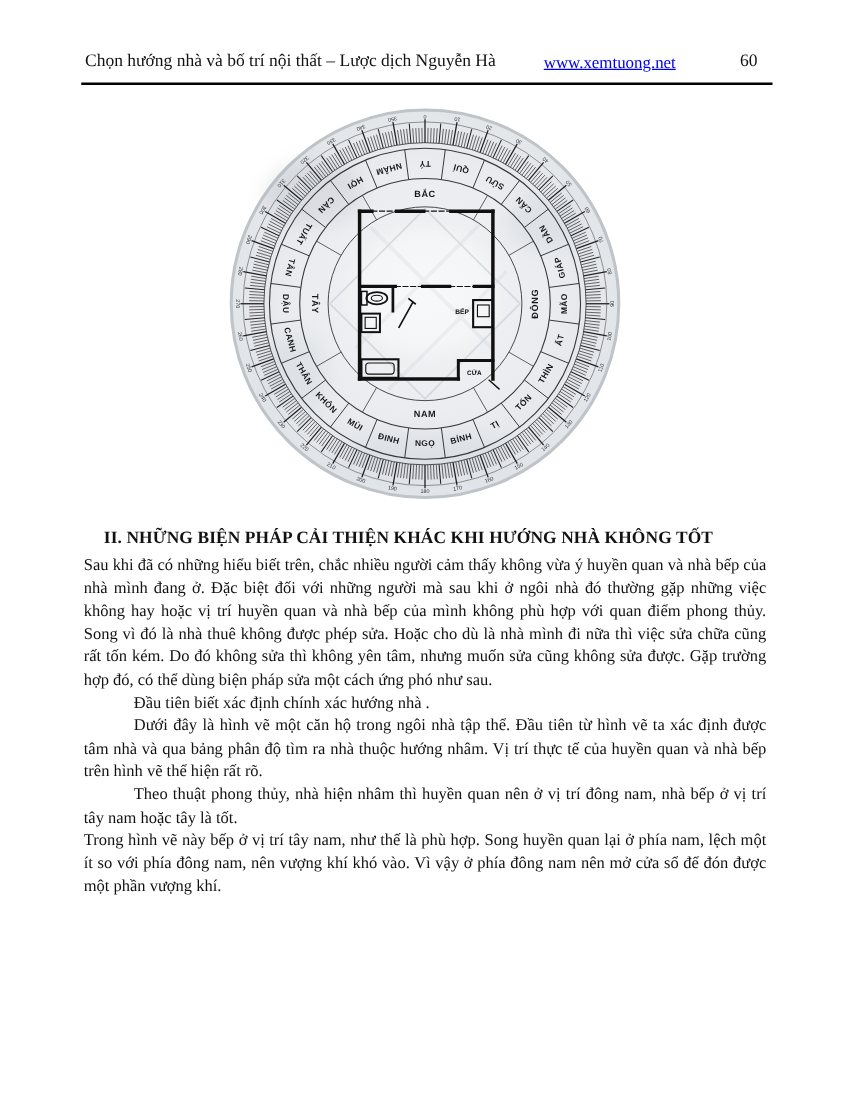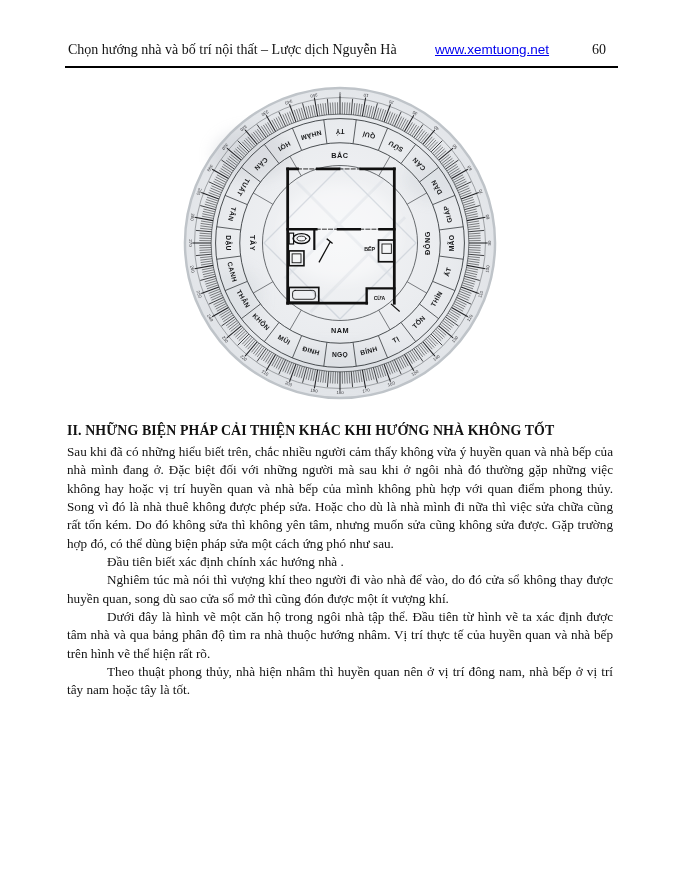--- a/index.html
+++ b/index.html
@@ -2,29 +2,29 @@
 <html><head>
 <meta charset="utf-8">
 <style>
   html,body{margin:0;padding:0;background:#fff;}
   .page{
     position:relative; width:680px; height:880px; background:#ffffff; overflow:hidden;
     font-family:"Liberation Serif","DejaVu Serif",serif; color:#121212;
   }
   
   .h-title{position:absolute; left:68px; top:42px; font-size:14px; white-space:nowrap;}
-  .h-link{position:absolute; left:435px; top:42px; font-family:Liberation Sans, sans-serif;
+  .h-link{position:absolute; left:435px; top:42px; font-family:Liberation Serif, serif;
           font-size:13.5px; color:#0000ee; text-decoration:underline; cursor:pointer; white-space:nowrap;}
   .h-page{position:absolute; left:592px; top:42px; font-size:14px;}
   .h-rule{position:absolute; left:65px; top:66px; width:553px; height:2px; background:#000;}
   
   .compass{position:absolute; left:182px; top:85px; width:316px; height:316px;}
   
   .content{position:absolute; left:67px; top:423px; width:546px;}
-  .content h2{font-size:13.9px; font-weight:bold; margin:0 0 4px 0; letter-spacing:.1px;}
+  .content h2{font-size:13.9px; font-weight:bold; margin:0 0 4px 16px; letter-spacing:.1px;}
   .content p{font-size:13.2px; line-height:18.35px; margin:0; text-align:justify;}
   .content p.indent{text-indent:40px;}
 </style>
 </head>
 <body>
 
 <div class="page">
 
   <div>
     <span class="h-title">Chọn hướng nhà và bố trí nội thất – Lược dịch Nguyễn Hà</span>
@@ -561,19 +561,19 @@
       <text x="190" y="168" text-anchor="middle" stroke="none" fill="#101010" font-family="Liberation Sans, DejaVu Sans, sans-serif" font-size="5.4" font-weight="bold">BẾP</text>
       <text x="200" y="217.5" text-anchor="middle" stroke="none" fill="#101010" font-family="Liberation Sans, DejaVu Sans, sans-serif" font-size="5.2" font-weight="bold">CỬA</text>
     </g>
   </svg>
 
   <div class="content">
     <h2>II. NHỮNG BIỆN PHÁP CẢI THIỆN KHÁC KHI HƯỚNG NHÀ KHÔNG TỐT</h2>
     <div id="paragraphs">
         <p>Sau khi đã có những hiểu biết trên, chắc nhiều người cảm thấy không vừa ý huyền quan và nhà bếp của nhà mình đang ở. Đặc biệt đối với những người mà sau khi ở ngôi nhà đó thường gặp những việc không hay hoặc vị trí huyền quan và nhà bếp của mình không phù hợp với quan điểm phong thủy. Song vì đó là nhà thuê không được phép sửa. Hoặc cho dù là nhà mình đi nữa thì việc sửa chữa cũng rất tốn kém. Do đó không sửa thì không yên tâm, nhưng muốn sửa cũng không sửa được. Gặp trường hợp đó, có thể dùng biện pháp sửa một cách ứng phó như sau.</p>
         <p class="indent">Đầu tiên biết xác định chính xác hướng nhà .</p>
-        <p class="indent">Nghiêm túc mà nói thì vượng khí theo người đi vào nhà để vào, do đó cửa sổ không thay được huyền quan, song dù sao cửa sổ mở thì cũng đón được một ít vượng khí.</p>
         <p class="indent">Dưới đây là hình vẽ một căn hộ trong ngôi nhà tập thể. Đầu tiên từ hình vẽ ta xác định được tâm nhà và qua bảng phân độ tìm ra nhà thuộc hướng nhâm. Vị trí thực tế của huyền quan và nhà bếp trên hình vẽ thể hiện rất rõ.</p>
         <p class="indent">Theo thuật phong thủy, nhà hiện nhâm thì huyền quan nên ở vị trí đông nam, nhà bếp ở vị trí tây nam hoặc tây là tốt.</p>
+        <p>Trong hình vẽ này bếp ở vị trí tây nam, như thế là phù hợp. Song huyền quan lại ở phía nam, lệch một ít so với phía đông nam, nên vượng khí khó vào. Vì vậy ở phía đông nam nên mở cửa sổ để đón được một phần vượng khí.</p>
       </div>
   </div>
 
 </div>
 
 </body></html>

